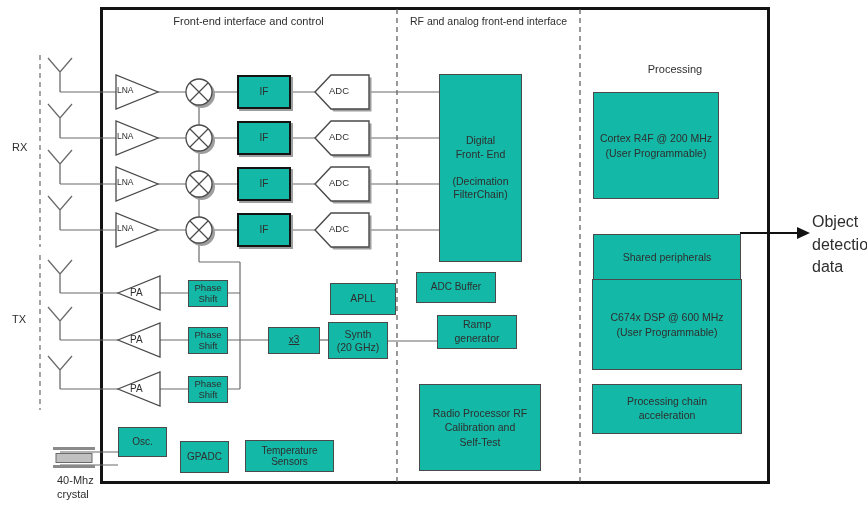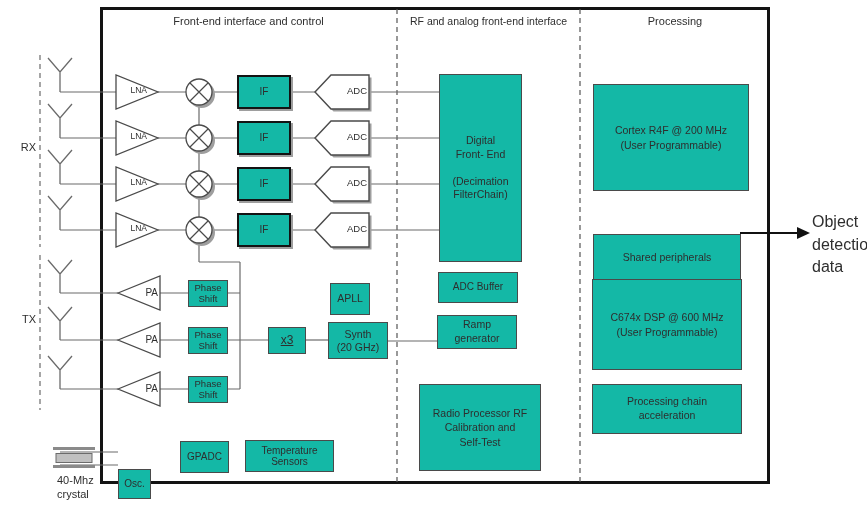--- a/index.html
+++ b/index.html
@@ -11,36 +11,36 @@
     border:3px solid #131313;box-sizing:border-box;z-index:0;}
   #wires{position:absolute;left:0;top:0;z-index:1;}
   .box{
     position:absolute;box-sizing:border-box;background:#14b8a6;border:1.5px solid #4a4a4a;
     display:flex;align-items:center;justify-content:center;text-align:center;
     white-space:pre-line;z-index:2;font-size:10.5px;line-height:1.25;color:#2e2e2e;
   }
   .box.heavy{border:2.5px solid #131313;box-shadow:2px 2px 0 #9e9e9e;}
   .box.big{border-width:1.3px;}
   .lbl{
-    position:absolute;z-index:3;text-align:right;white-space:pre-line;
+    position:absolute;z-index:3;text-align:left;white-space:pre-line;
     color:#2e2e2e;line-height:1.15;
   }
   .left{text-align:left;}
   .sec-title{position:absolute;top:15px;z-index:3;text-align:center;font-size:11px;color:#2e2e2e;}
 </style>
 </head>
 <body>
 
 <div id="canvas">
 
   <div id="chipBorder"></div>
 
   <div class="sec-title" style="left:100px;width:297px;">Front-end interface and control</div>
   <div class="sec-title" style="left:397px;width:183px;font-size:10.5px;">RF and analog front-end interface</div>
-  <div class="sec-title" style="left:580px;width:190px;">Processing</div>
+  <div class="sec-title" style="left:580px;width:190px;margin-top:48px;">Processing</div>
 
   <svg id="wires" width="867" height="506" viewBox="0 0 867 506">
 
     <g stroke="#555" stroke-width="1.2" stroke-dasharray="5,4">
       <path d="M397,9 V482"></path>
       <path d="M580,9 V482"></path>
     </g>
 
     <g stroke="#6b6b6b" stroke-width="1.2" stroke-dasharray="5,4" fill="none">
       <path d="M40,55 V247"></path>
@@ -167,45 +167,45 @@
   <div class="lbl" style="left:130px;top:334px;width:28px;font-size:10px;">PA</div>
   <div class="lbl" style="left:130px;top:383px;width:28px;font-size:10px;">PA</div>
 
   <div class="box" style="left:188px;top:280px;width:40px;height:27px;font-size:9.5px;line-height:1.1;">Phase
 Shift</div>
   <div class="box" style="left:188px;top:327px;width:40px;height:27px;font-size:9.5px;line-height:1.1;">Phase
 Shift</div>
   <div class="box" style="left:188px;top:376px;width:40px;height:27px;font-size:9.5px;line-height:1.1;">Phase
 Shift</div>
 
-  <div class="box" style="left:268px;top:327px;width:38px;height:27px;font-size:12px;text-decoration:underline;">x3</div>
-  <div class="box" style="left:330px;top:283px;width:40px;height:32px;">APLL</div>
+  <div class="box" style="left:268px;top:327px;width:52px;height:27px;font-size:10px;text-decoration:underline;">x3</div>
+  <div class="box" style="left:330px;top:283px;width:66px;height:32px;">APLL</div>
   <div class="box" style="left:328px;top:322px;width:60px;height:37px;line-height:1.15;">Synth
 (20 GHz)</div>
 
-  <div class="box" style="left:118px;top:469px;width:33px;height:30px;font-size:10px;">Osc.</div>
+  <div class="box" style="left:118px;top:427px;width:49px;height:30px;font-size:10px;">Osc.</div>
   <div class="box" style="left:180px;top:441px;width:49px;height:32px;font-size:10px;">GPADC</div>
   <div class="box" style="left:245px;top:440px;width:89px;height:32px;font-size:10px;line-height:1.15;">Temperature
 Sensors</div>
   <div class="lbl left" style="left:57px;top:473px;width:60px;font-size:11px;line-height:1.3;">40-Mhz
 crystal</div>
 
   <div class="box big" style="left:439px;top:74px;width:83px;height:188px;line-height:1.3;">Digital
 Front- End
 
 (Decimation
 FilterChain)</div>
-  <div class="box big" style="left:438px;top:272px;width:80px;height:31px;font-size:10px;">ADC Buffer</div>
+  <div class="box big" style="left:416px;top:272px;width:80px;height:31px;font-size:10px;">ADC Buffer</div>
   <div class="box big" style="left:437px;top:315px;width:80px;height:34px;line-height:1.3;">Ramp
 generator</div>
   <div class="box big" style="left:419px;top:384px;width:122px;height:87px;line-height:1.35;">Radio Processor RF
 Calibration and
 Self-Test</div>
 
-  <div class="box big" style="left:593px;top:84px;width:156px;height:107px;line-height:1.4;">Cortex R4F @ 200 MHz
+  <div class="box big" style="left:593px;top:92px;width:126px;height:107px;line-height:1.4;">Cortex R4F @ 200 MHz
 (User Programmable)</div>
   <div class="box big" style="left:593px;top:210px;width:148px;height:48px;margin-top:24px;">Shared peripherals</div>
   <div class="box big" style="left:592px;top:279px;width:150px;height:91px;line-height:1.4;">C674x DSP @ 600 MHz
 (User Programmable)</div>
   <div class="box big" style="left:592px;top:384px;width:150px;height:50px;line-height:1.3;">Processing chain
 acceleration</div>
 
   <div class="lbl left" style="left:812px;top:211px;width:55px;font-size:16px;line-height:1.42;">Object
 detection
 data</div>

